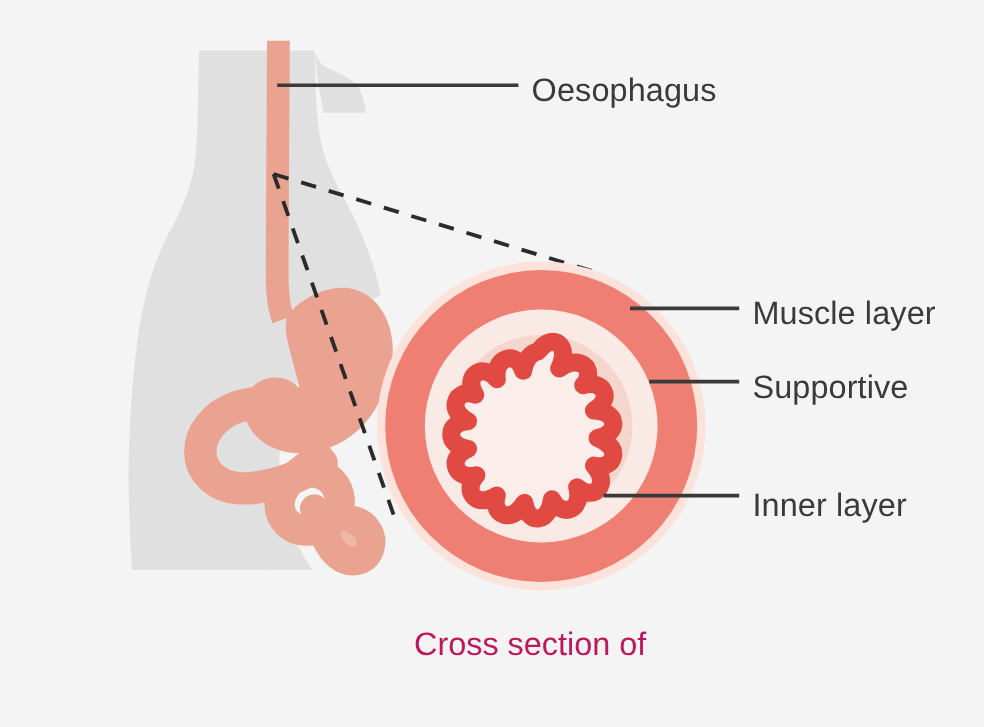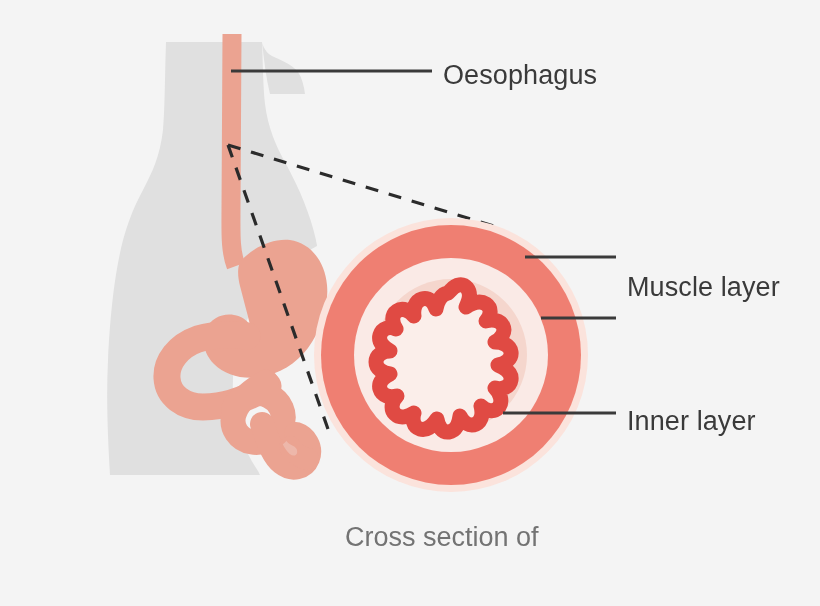--- a/index.html
+++ b/index.html
@@ -37,36 +37,35 @@
     line-height: 1.42;
     letter-spacing: 0.1px;
   }
   #label-oesophagus {
     left: 443px;
     top: 56px;
   }
   #label-muscle {
     left: 627px;
     top: 242px;
-    margin-top: 26px;
   }
   #label-supportive {
     left: 627px;
     top: 304px;
   }
   #label-inner {
     left: 627px;
     top: 402px;
   }
   #caption {
     position: absolute;
     left: 345px;
     top: 518px;
     width: 330px;
-    color: #737373;
+    color: #be185d;
     font-size: 27px;
     line-height: 1.45;
     font-family: "Liberation Sans", sans-serif;
   }
   .caption-line {
     display: block;
   }
 </style>
 </head>
 <body>
@@ -199,21 +198,21 @@
       <line x1="525" y1="257" x2="616" y2="257"></line>
       <line x1="541" y1="318" x2="616" y2="318"></line>
       <line x1="503" y1="413" x2="616" y2="413"></line>
     </g>
   </svg>
 
   <div class="label-text" id="label-oesophagus">Oesophagus</div>
 
   <div class="label-text" id="label-muscle">Muscle layer</div>
 
-  <div class="label-text" id="label-supportive"></div>
+  <div class="label-text" id="label-supportive"><span class="caption-line">Supportive</span></div>
 
   <div class="label-text" id="label-inner">Inner layer</div>
 
   <div id="caption">
     <span class="caption-line">Cross section of</span>
   </div>
 
 </div>
 
 </body></html>

